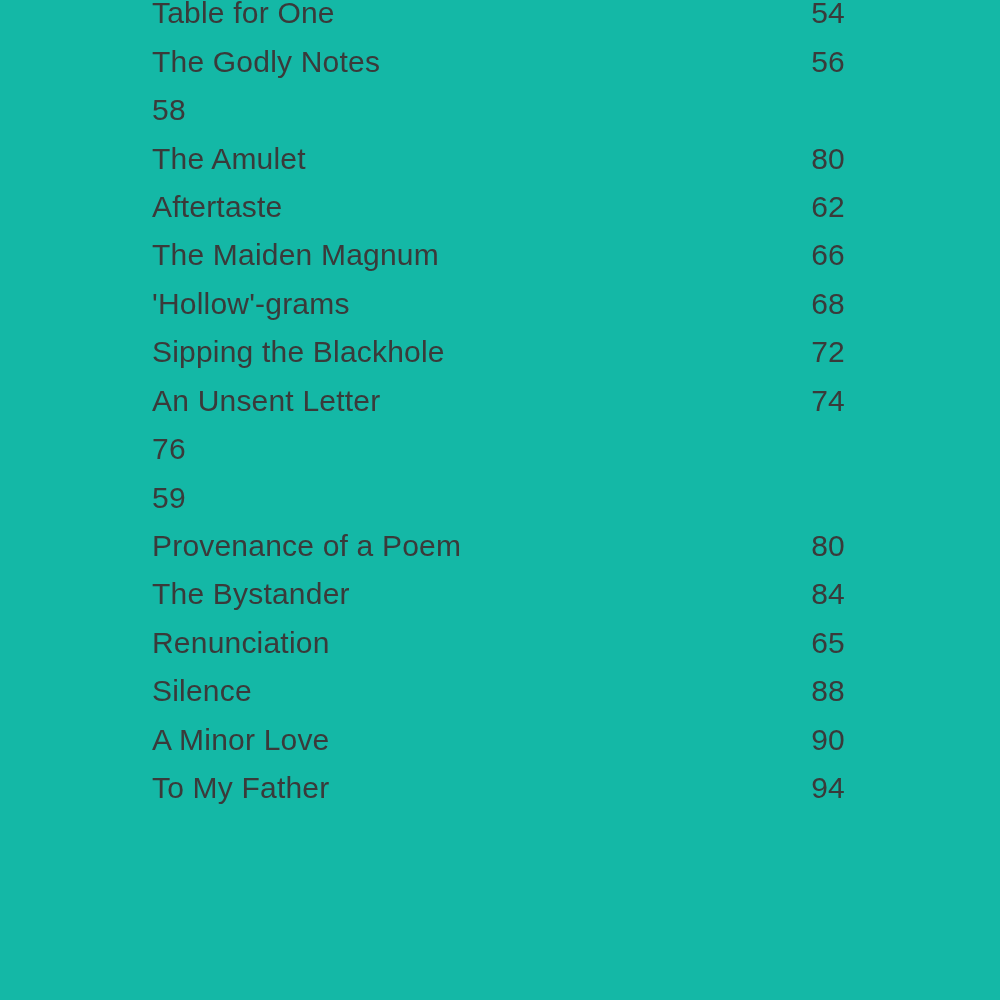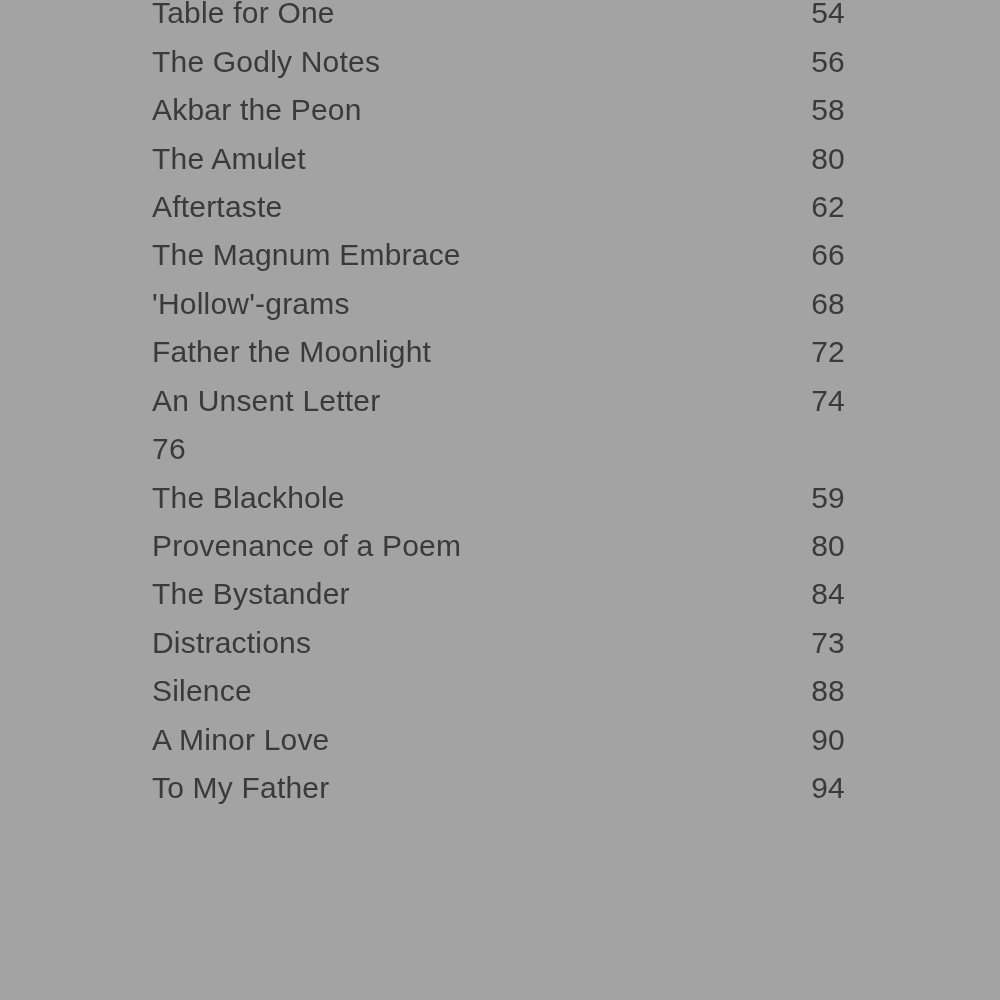--- a/index.html
+++ b/index.html
@@ -9,21 +9,21 @@
   }
   body {
     width: 1000px;
     height: 1000px;
     overflow: hidden;
     font-family: "Liberation Sans", "DejaVu Sans", sans-serif;
   }
   .page {
     width: 1000px;
     height: 1000px;
-    background: #a3a3a3;
+    background: #14b8a6;
     overflow: hidden;
   }
   .toc-list {
     margin-top: -11px;
     margin-left: 152px;
     margin-right: 155px; 
   }
   .toc-row {
     height: 48.45px;
     display: flex;
@@ -52,79 +52,77 @@
     <span class="toc-title">Table for One</span>
     <span class="toc-page">54</span>
   </div>
 
   <div class="toc-row">
     <span class="toc-title">The Godly Notes</span>
     <span class="toc-page">56</span>
   </div>
 
   <div class="toc-row">
-    <span class="toc-title">Akbar the Peon</span>
     <span class="toc-page">58</span>
   </div>
 
   <div class="toc-row">
     <span class="toc-title">The Amulet</span>
     <span class="toc-page">80</span>
   </div>
 
   <div class="toc-row">
     <span class="toc-title">Aftertaste</span>
     <span class="toc-page">62</span>
   </div>
 
 
   <div class="toc-row">
-    <span class="toc-title">The Magnum Embrace</span>
+    <span class="toc-title">The Maiden Magnum</span>
     <span class="toc-page">66</span>
   </div>
 
   <div class="toc-row">
     <span class="toc-title">'Hollow'-grams</span>
     <span class="toc-page">68</span>
   </div>
 
 
   <div class="toc-row">
-    <span class="toc-title">Father the Moonlight</span>
+    <span class="toc-title">Sipping the Blackhole</span>
     <span class="toc-page">72</span>
   </div>
 
   <div class="toc-row">
     <span class="toc-title">An Unsent Letter</span>
     <span class="toc-page">74</span>
   </div>
 
   <div class="toc-row">
     <span class="toc-page">76</span>
   </div>
 
   <div class="toc-row">
-    <span class="toc-title">The Blackhole</span>
     <span class="toc-page">59</span>
   </div>
 
   <div class="toc-row">
     <span class="toc-title">Provenance of a Poem</span>
     <span class="toc-page">80</span>
   </div>
 
 
   <div class="toc-row">
     <span class="toc-title">The Bystander</span>
     <span class="toc-page">84</span>
   </div>
 
   <div class="toc-row">
-    <span class="toc-title">Distractions</span>
-    <span class="toc-page">73</span>
+    <span class="toc-title">Renunciation</span>
+    <span class="toc-page">65</span>
   </div>
 
   <div class="toc-row">
     <span class="toc-title">Silence</span>
     <span class="toc-page">88</span>
   </div>
 
   <div class="toc-row">
     <span class="toc-title">A Minor Love</span>
     <span class="toc-page">90</span>

